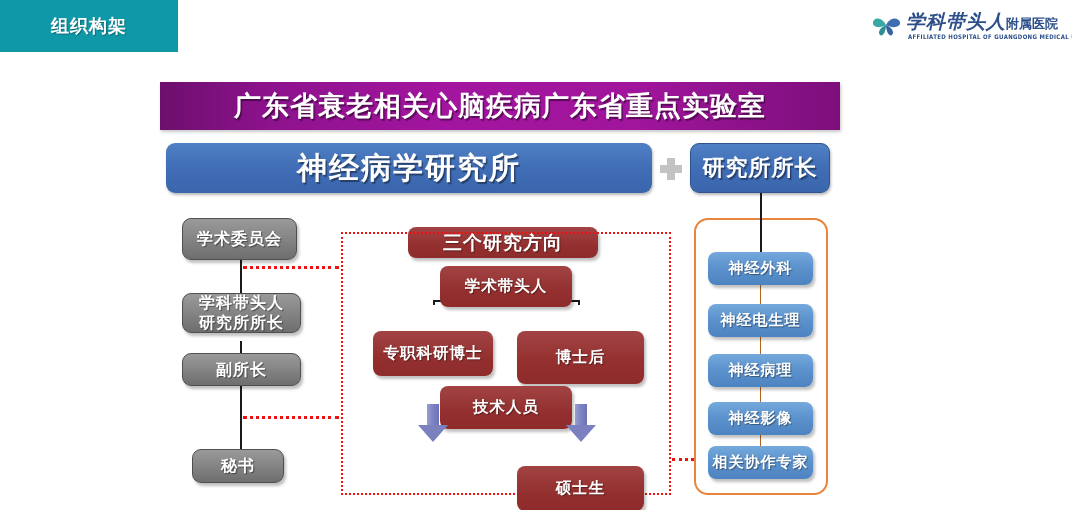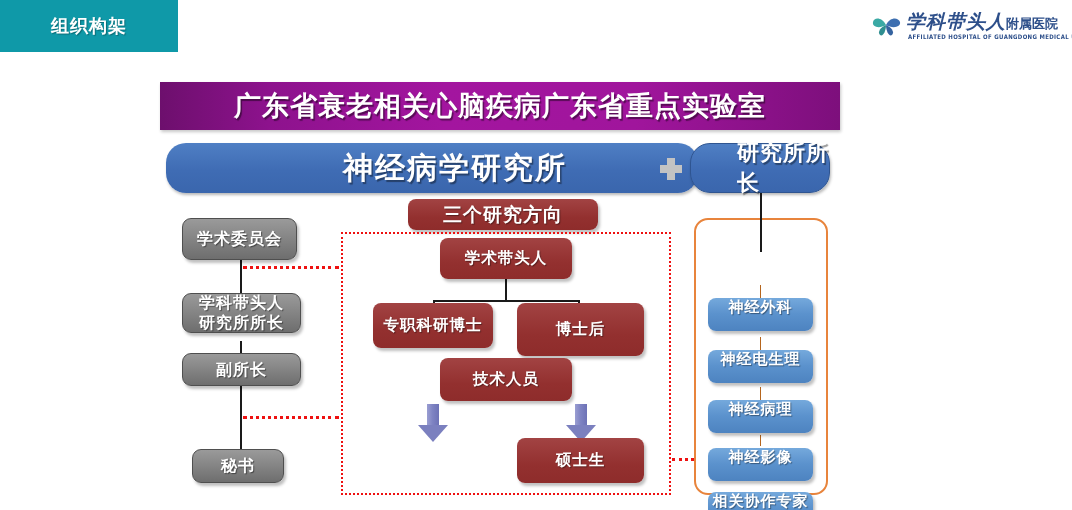--- a/index.html
+++ b/index.html
@@ -46,24 +46,23 @@
     display:flex;align-items:center;justify-content:center;
     box-shadow:1px 2px 3px rgba(0,0,0,.22);
   }
   #lab-banner .t{
     color:#ffffff;font-size:27px;font-weight:bold;letter-spacing:1px;
     text-shadow:1.5px 1.5px 1px rgba(0,0,0,.45);
   }
 
   .bluebar{
     background:linear-gradient(180deg,#4f7fc4 0%,#3f6cb4 55%,#3a66ad 100%);
-    border-radius:20px;
+    border-radius:9px;
     display:flex;align-items:center;justify-content:center;
     box-shadow:1px 2px 3px rgba(0,0,0,.28);
-    padding-left:46px;
   }
   .bluebar .t{
     color:#ffffff;font-weight:bold;
     text-shadow:1.5px 1.5px 1px rgba(0,0,0,.40);
   }
   #institute-box{left:166px;top:143px;width:486px;height:50px;}
   #institute-box .t{font-size:30px;letter-spacing:2px;}
   #neurology-dept-box{
     left:690px;top:143px;width:140px;height:50px;
     border:1.5px solid #2f5591;box-sizing:border-box;
@@ -74,20 +73,21 @@
   #plus-icon i{position:absolute;background:#c3c3c3;}
   #plus-icon i.h{left:0;top:7px;width:22px;height:8px;}
   #plus-icon i.v{left:7px;top:0;width:8px;height:22px;}
 
   
   .redbox{
     background:linear-gradient(180deg,#a24343 0%,#93302f 60%,#8e2c2b 100%);
     border-radius:8px;
     display:flex;align-items:center;justify-content:center;
     box-shadow:2px 3px 3px rgba(0,0,0,.25);
+    margin-top:28px;
   }
   .redbox .t{
     color:#ffffff;font-weight:bold;letter-spacing:1px;
     text-shadow:1px 1px 1px rgba(0,0,0,.40);
   }
   #directions-box{left:408px;top:199px;width:190px;height:31px;}
   #directions-box .t{font-size:19px;}
 
   #leader-box{left:440px;top:238px;width:132px;height:41px;}
   #fulltime-phd-box{left:373px;top:303px;width:120px;height:45px;}
@@ -111,23 +111,22 @@
   }
   #academic-committee-box{left:182px;top:218px;width:115px;height:42px;}
   #discipline-leader-box{left:182px;top:293px;width:119px;height:40px;}
   #deputy-director-box{left:182px;top:353px;width:119px;height:33px;}
   #secretary-box{left:192px;top:449px;width:92px;height:34px;}
 
   
   .bluenode{
     background:linear-gradient(180deg,#75a9dc 0%,#5b92cd 48%,#4d83c0 100%);
     border-radius:8px;
-    display:flex;align-items:flex-start;justify-content:center;
+    display:flex;align-items:center;justify-content:center;
     box-shadow:2px 3px 3px rgba(0,0,0,.25);
-    margin-top:46px;
   }
   .bluenode .t{
     color:#ffffff;font-size:15px;font-weight:bold;letter-spacing:1px;
     text-shadow:1px 1px 1px rgba(0,0,0,.40);
   }
   #neurosurgery-box{left:708px;top:252px;width:105px;height:33px;}
   #neuroelectrophysiology-box{left:708px;top:304px;width:105px;height:33px;}
   #neuropathology-box{left:708px;top:354px;width:105px;height:33px;}
   #neuroimaging-box{left:708px;top:402px;width:105px;height:33px;}
   #collab-experts-box{left:708px;top:446px;width:105px;height:33px;}

